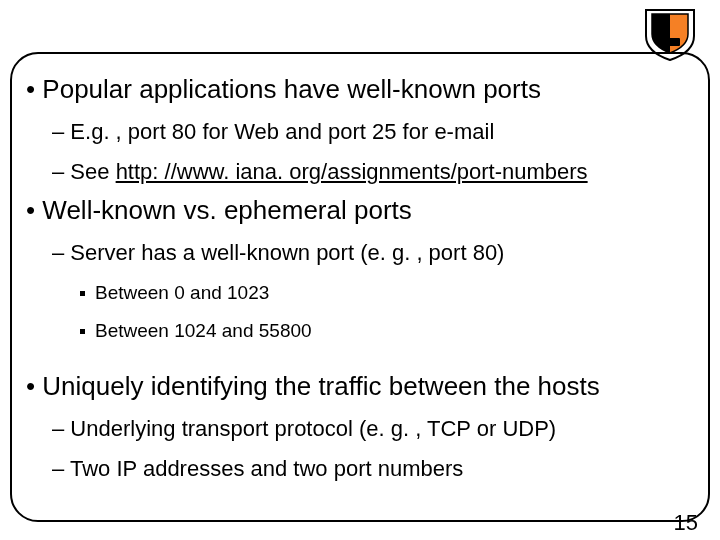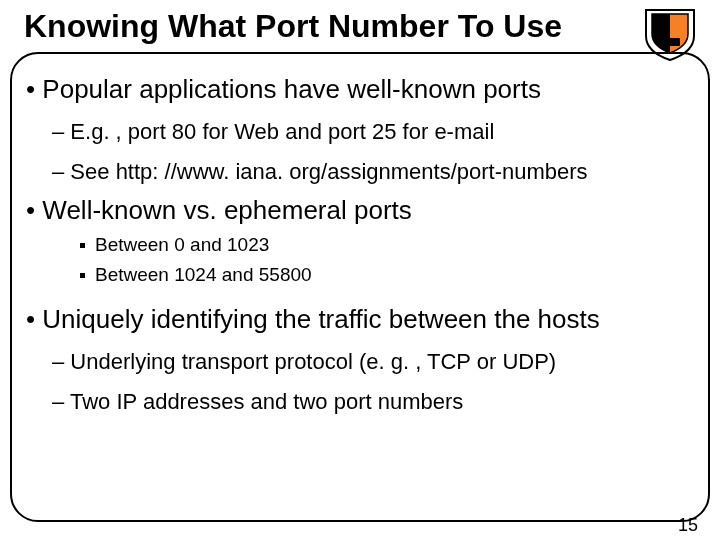--- a/index.html
+++ b/index.html
@@ -33,59 +33,59 @@
   }
   .body {
     position: absolute;
     left: 26px; right: 8px; top: 64px;
     font-size: 22px;
   }
   .b1 { font-size: 26px; margin-top: 10px; }
   .b1::before { content: "• "; }
   .b2 { font-size: 22px; margin-left: 26px; margin-top: 14px; }
   .b2::before { content: "– "; }
-  .b3row { font-size: 19px; margin-left: 54px; margin-top: 8px; display: flex; align-items: center; }
+  .b3row { font-size: 19px; margin-left: 54px; margin-top: 16px; display: flex; align-items: center; }
   .b3row .dot {
     width: 5px; height: 5px; background: #000; margin-right: 10px;
     flex: 0 0 auto;
   }
   .sec2 { }
-  .sec3 { margin-top: 18px; }
-  .link { }
+  .sec3 { margin-top: 29px; }
+  .link { text-decoration: underline; }
   .pagenum {
     position: absolute;
     right: 22px; bottom: 4px;
-    font-size: 18px;
+    font-size: 22px;
   }
 </style>
 </head>
 <body>
 
 <div class="slide">
 
-  <div class="title">Knowing What Port Number To Use</div>
 
   <svg class="logo" viewBox="0 0 60 56">
     <path d="M6 4 H54 V30 Q54 46 30 54 Q6 46 6 30 Z" fill="#fff" stroke="#000" stroke-width="2"></path>
     <path d="M12 8 H48 V28 Q48 40 30 47 Q12 40 12 28 Z" fill="#f58025" stroke="#000" stroke-width="1.5"></path>
     <path d="M12 8 V28 Q12 40 30 47 V8 Z" fill="#000"></path>
     <rect x="20" y="32" width="20" height="8" rx="1" fill="#000"></rect>
   </svg>
 
   <div class="frame"></div>
 
   <div class="body">
 
     <div class="b1">Popular applications have well-known ports</div>
     <div class="b2">E.g. , port 80 for Web and port 25 for e-mail</div>
     <div class="b2">
       <span>See </span><span class="link">http: //www. iana. org/assignments/port-numbers</span>
     </div>
 
     <div class="b1 sec2">Well-known vs. ephemeral ports</div>
+    <div class="b2">Server has a well-known port (e. g. , port 80)</div>
     <div class="b3row">
       <span class="dot"></span>
       <span>Between 0 and 1023</span>
     </div>
     <div class="b3row">
       <span class="dot"></span>
       <span>Between 1024 and 55800</span>
     </div>
 
     <div class="b1 sec3">Uniquely identifying the traffic between the hosts</div>

